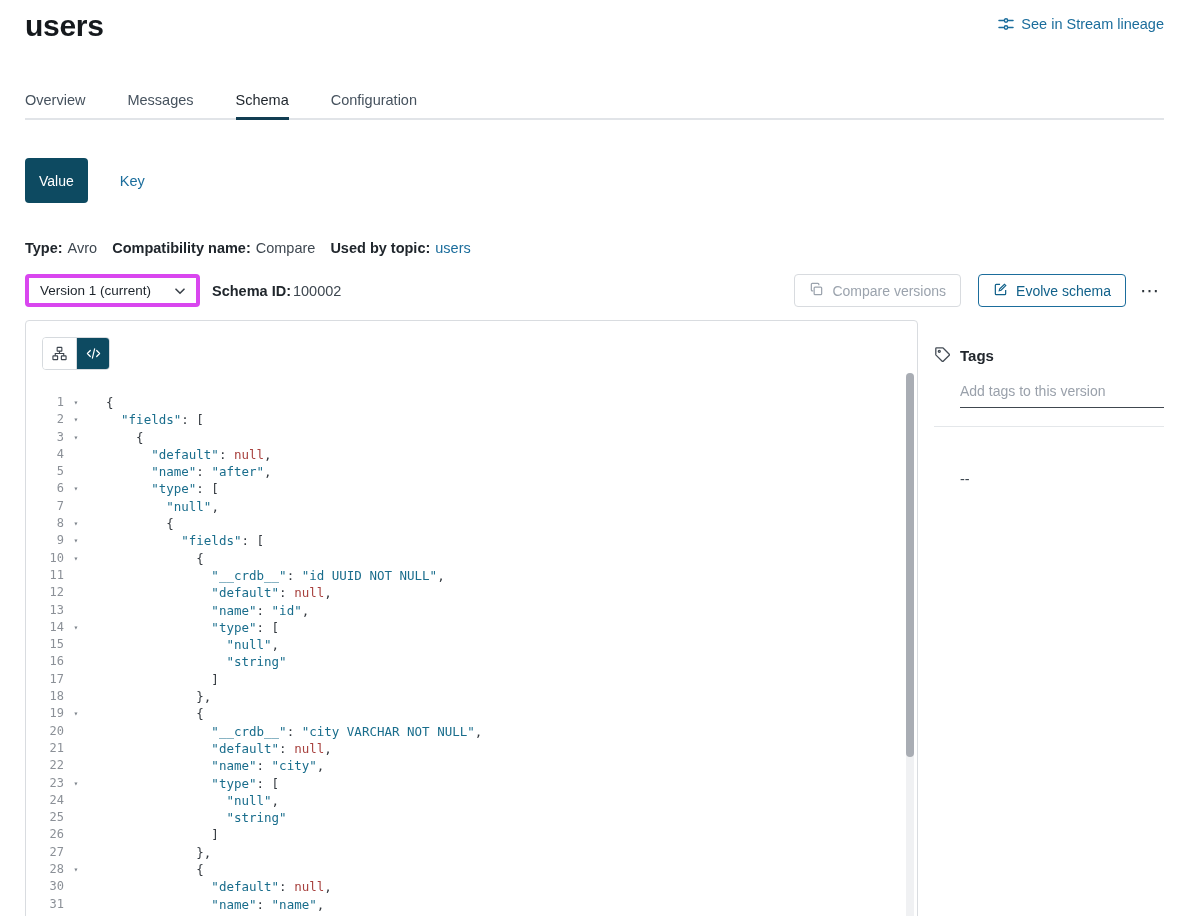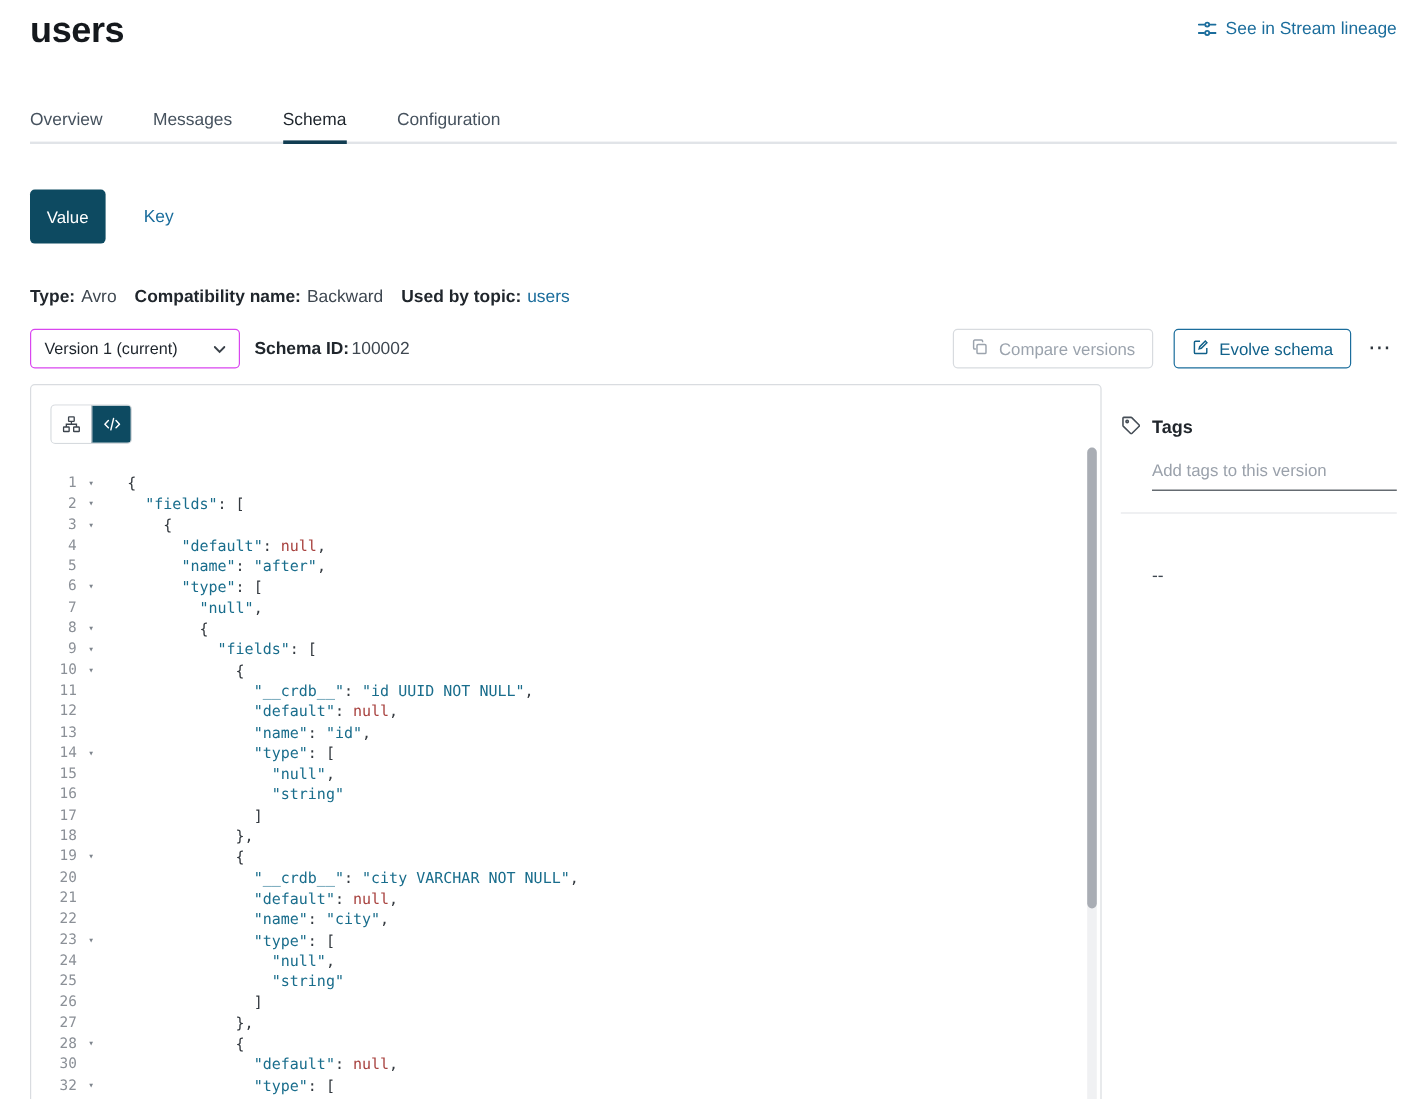--- a/index.html
+++ b/index.html
@@ -26,21 +26,21 @@
 
   
   .meta-row { margin-top:37px; display:flex; gap:15px; font-size:14.5px; align-items:baseline; }
   .meta-pair { display:flex; gap:5px; }
   .meta-label { font-weight:700; color:#20262c; }
   .meta-value { color:#3e4750; }
   .meta-link { color:var(--accent-link); text-decoration:none; cursor:pointer; }
 
   
   .controls-row { margin-top:18px; display:flex; align-items:center; }
-  .select-wrap { width:175px; height:33px; border:1px solid #d946ef; border-radius:4px; display:flex; align-items:center; justify-content:space-between; padding:0 11px; font-size:13.5px; color:#1d242b; background:#fff; cursor:pointer; }
+  .select-wrap { width:175px; height:33px; border:4px solid #d946ef; border-radius:4px; display:flex; align-items:center; justify-content:space-between; padding:0 11px; font-size:13.5px; color:#1d242b; background:#fff; cursor:pointer; }
   .select-wrap svg { color:#3a4149; }
   .schema-id { margin-left:12px; font-size:14.5px; display:flex; gap:2px;justify-content:center; }
   .flex-spacer { flex:1; }
   .btn { display:flex; align-items:center; gap:8px; height:33px; padding:0 14px; border-radius:4px; background:#fff; font-size:14px; font-weight:500; font-family:inherit; cursor:pointer; }
   .compare-btn { border:1px solid #d8dbdf; color:#9ba3ad; }
   .evolve-btn { border:1px solid var(--accent-link); color:#11618a; margin-left:17px; }
   .more-btn { border:none; background:none; color:#2f363d; font-size:19px; margin-left:10px; padding:0 4px; line-height:1; cursor:pointer; letter-spacing:1px; }
 
   
   .content-row { margin-top:13px; display:flex; gap:16px; height:700px; align-items:stretch; }
@@ -105,21 +105,21 @@
       <a class="key-link">Key</a>
     </div>
 
     <div class="meta-row">
       <span class="meta-pair">
         <span class="meta-label">Type:</span>
         <span class="meta-value">Avro</span>
       </span>
       <span class="meta-pair">
         <span class="meta-label">Compatibility name:</span>
-        <span class="meta-value">Backward</span>
+        <span class="meta-value">Compare</span>
       </span>
       <span class="meta-pair">
         <span class="meta-label">Used by topic:</span>
         <a class="meta-link">users</a>
       </span>
     </div>
 
     <div class="controls-row">
       <div class="select-wrap">
         <span>Version 1 (current)</span>
@@ -313,20 +313,25 @@
               <span class="ln">28</span>
               <span class="arrow">▾</span>
               <span class="code"><span class="tk-punct">            {</span></span>
             </div>
             <div class="code-line">
               <span class="ln">30</span>
               <span class="arrow"></span>
               <span class="code"><span class="tk-punct">              </span><span class="tk-key">"default"</span><span class="tk-punct">:</span><span class="tk-punct"> </span><span class="tk-null">null</span><span class="tk-punct">,</span></span>
             </div>
             <div class="code-line">
+              <span class="ln">31</span>
+              <span class="arrow"></span>
+              <span class="code"><span class="tk-punct">              </span><span class="tk-key">"name"</span><span class="tk-punct">:</span><span class="tk-punct"> </span><span class="tk-str">"name"</span><span class="tk-punct">,</span></span>
+            </div>
+            <div class="code-line">
               <span class="ln">32</span>
               <span class="arrow">▾</span>
               <span class="code"><span class="tk-punct">              </span><span class="tk-key">"type"</span><span class="tk-punct">:</span><span class="tk-punct"> [</span></span>
             </div>
           </div>
         <div class="scrollbar">
           <div class="thumb"></div>
         </div>
       </section>
 

